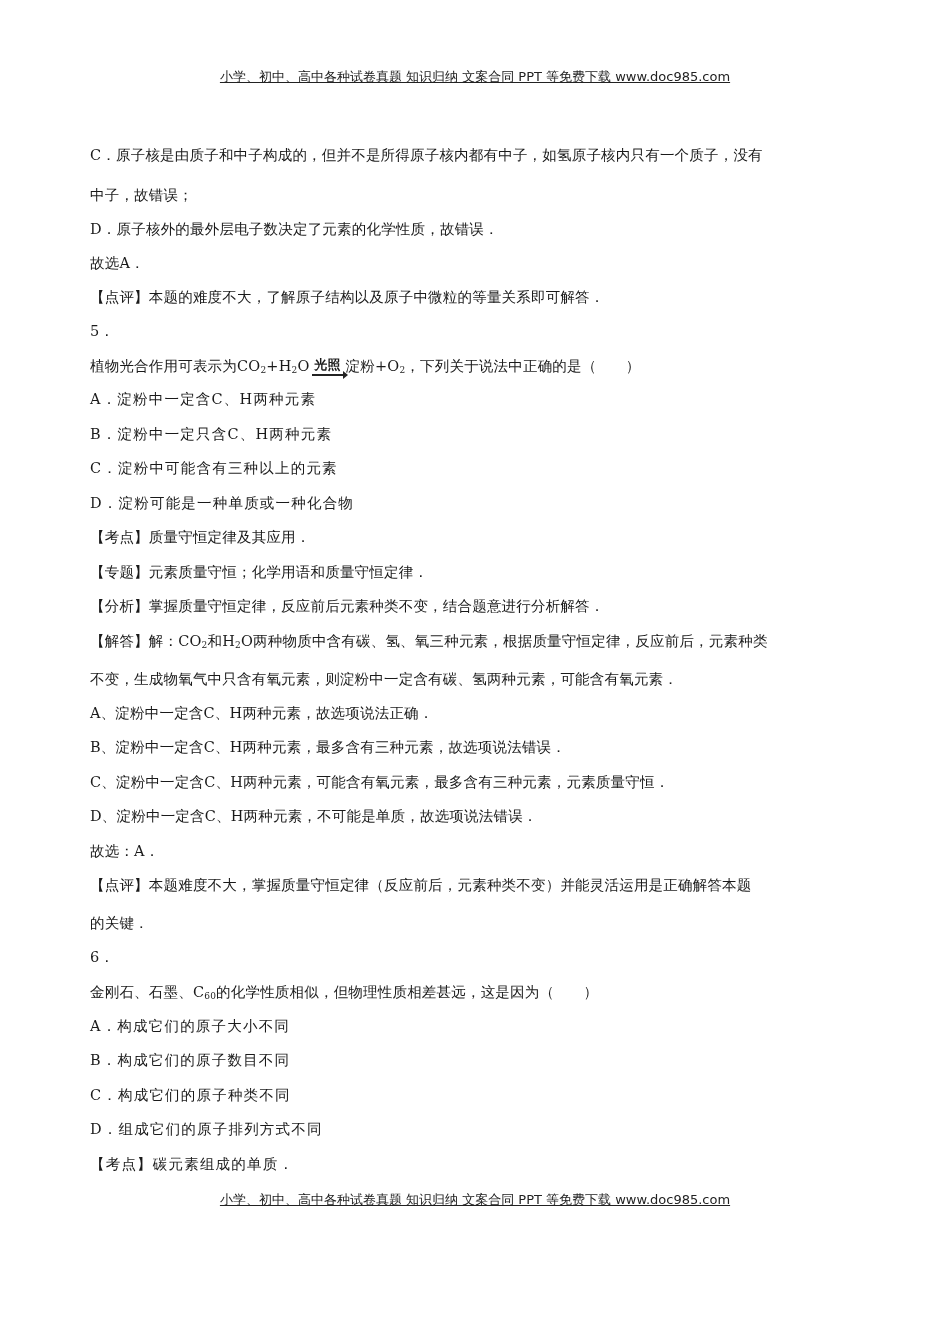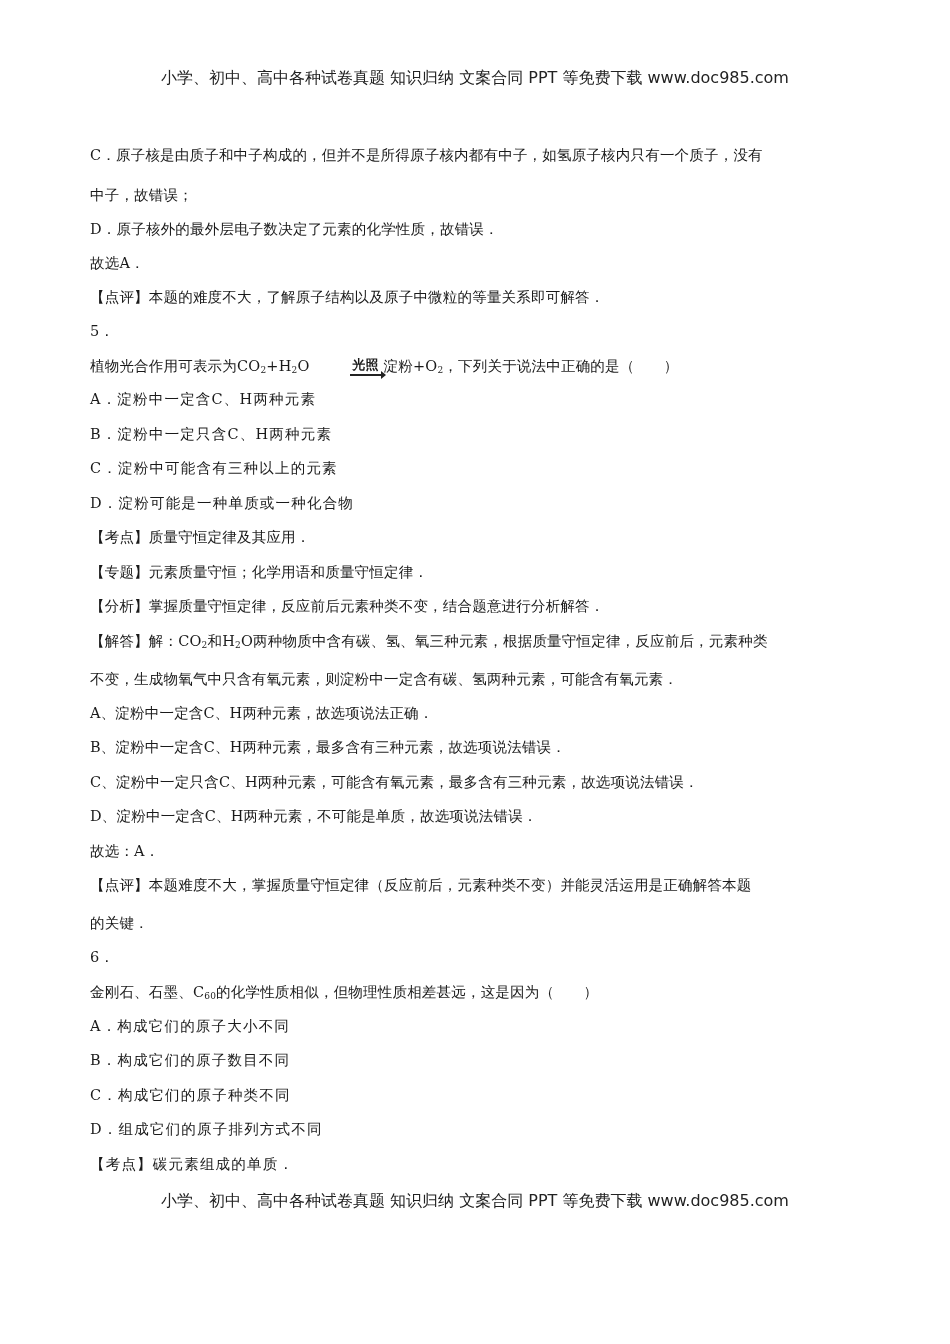--- a/index.html
+++ b/index.html
@@ -1,26 +1,26 @@
 <!DOCTYPE html>
 <html><head>
 <meta charset="utf-8">
 <style>
   html, body { margin: 0; padding: 0; background: #ffffff; }
   body { width: 950px; height: 1344px; position: relative; overflow: hidden;
          font-family: "DejaVu Serif", "Liberation Serif", serif; color: #1a1a1a; }
   .banner { position: absolute; left: 0; width: 950px; text-align: center;
-            font-family: "DejaVu Sans", "Liberation Sans", sans-serif; font-size: 16px; color: #222; }
+            font-family: "DejaVu Sans", "Liberation Sans", sans-serif; font-size: 13px; color: #222; text-decoration: underline; }
   .banner.top { top: 68px; }
   .banner.bottom { top: 1191px; }
   .line { position: absolute; left: 90px; font-size: 14.5px; white-space: nowrap; letter-spacing: 0.2px; }
   .opt { letter-spacing: 1.2px; text-align: right; }
   .bracket { font-weight: normal; }
   sub { font-size: 9px; vertical-align: -2px; }
-  .cond { display: inline-block; position: relative; width: 36px; text-align: center; vertical-align: 2px; margin-left: 38px; }
+  .cond { display: inline-block; position: relative; width: 36px; text-align: center; vertical-align: 2px; }
   .cond .lbl { font-family: "DejaVu Sans", "Liberation Sans", sans-serif; font-size: 13px; font-weight: bold; line-height: 13px; }
   .cond .arrow { position: absolute; left: 2px; right: 0; bottom: -4px; height: 2px; background: #222; }
   .cond .arrow::after { content: ""; position: absolute; right: -2px; top: -3px; border-left: 5px solid #222;
                         border-top: 4px solid transparent; border-bottom: 4px solid transparent; }
 </style>
 </head>
 <body>
 
 <div class="banner top">小学、初中、高中各种试卷真题 知识归纳 文案合同 PPT 等免费下载  www.doc985.com</div>
 
@@ -39,21 +39,21 @@
 <div class="line opt" style="top:494px">D．淀粉可能是一种单质或一种化合物</div>
 
 <div class="line" style="top:528px"><span class="bracket">【考点】</span><span>质量守恒定律及其应用．</span></div>
 <div class="line" style="top:563px"><span class="bracket">【专题】</span><span>元素质量守恒；化学用语和质量守恒定律．</span></div>
 <div class="line" style="top:597px"><span class="bracket">【分析】</span><span>掌握质量守恒定律，反应前后元素种类不变，结合题意进行分析解答．</span></div>
 <div class="line" style="top:632px"><span class="bracket">【解答】</span><span>解：CO</span><sub>2</sub><span>和H</span><sub>2</sub><span>O两种物质中含有碳、氢、氧三种元素，根据质量守恒定律，反应前后，元素种类</span></div>
 <div class="line" style="top:670px">不变，生成物氧气中只含有氧元素，则淀粉中一定含有碳、氢两种元素，可能含有氧元素．</div>
 
 <div class="line" style="top:704px">A、淀粉中一定含C、H两种元素，故选项说法正确．</div>
 <div class="line" style="top:738px">B、淀粉中一定含C、H两种元素，最多含有三种元素，故选项说法错误．</div>
-<div class="line" style="top:773px">C、淀粉中一定只含C、H两种元素，可能含有氧元素，最多含有三种元素，故选项说法错误．</div>
+<div class="line" style="top:773px">C、淀粉中一定含C、H两种元素，可能含有氧元素，最多含有三种元素，元素质量守恒．</div>
 <div class="line" style="top:807px">D、淀粉中一定含C、H两种元素，不可能是单质，故选项说法错误．</div>
 <div class="line" style="top:842px">故选：A．</div>
 
 <div class="line" style="top:876px"><span class="bracket">【点评】</span><span>本题难度不大，掌握质量守恒定律（反应前后，元素种类不变）并能灵活运用是正确解答本题</span></div>
 <div class="line" style="top:914px">的关键．</div>
 
 <div class="line" style="top:948px">6．</div>
 <div class="line" style="top:983px"><span>金刚石、石墨、C</span><sub>60</sub><span>的化学性质相似，但物理性质相差甚远，这是因为（　　）</span></div>
 
 <div class="line opt" style="top:1017px">A．构成它们的原子大小不同</div>

